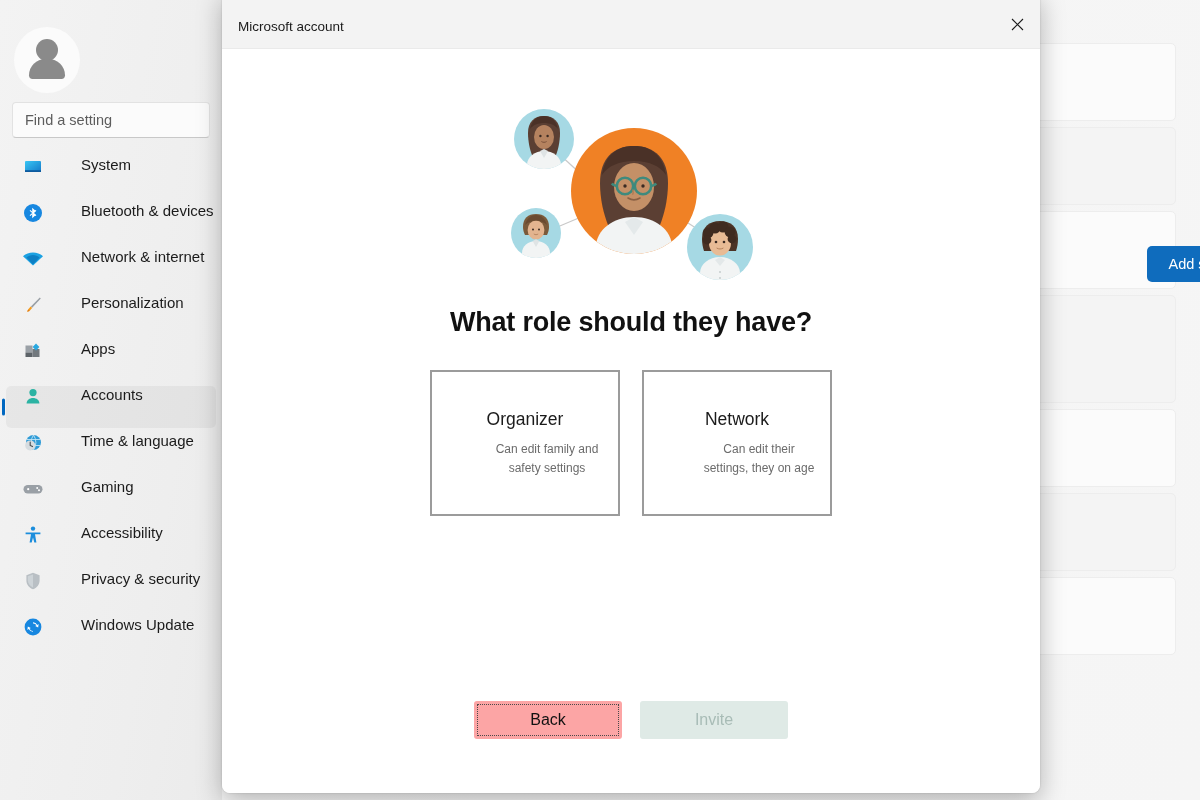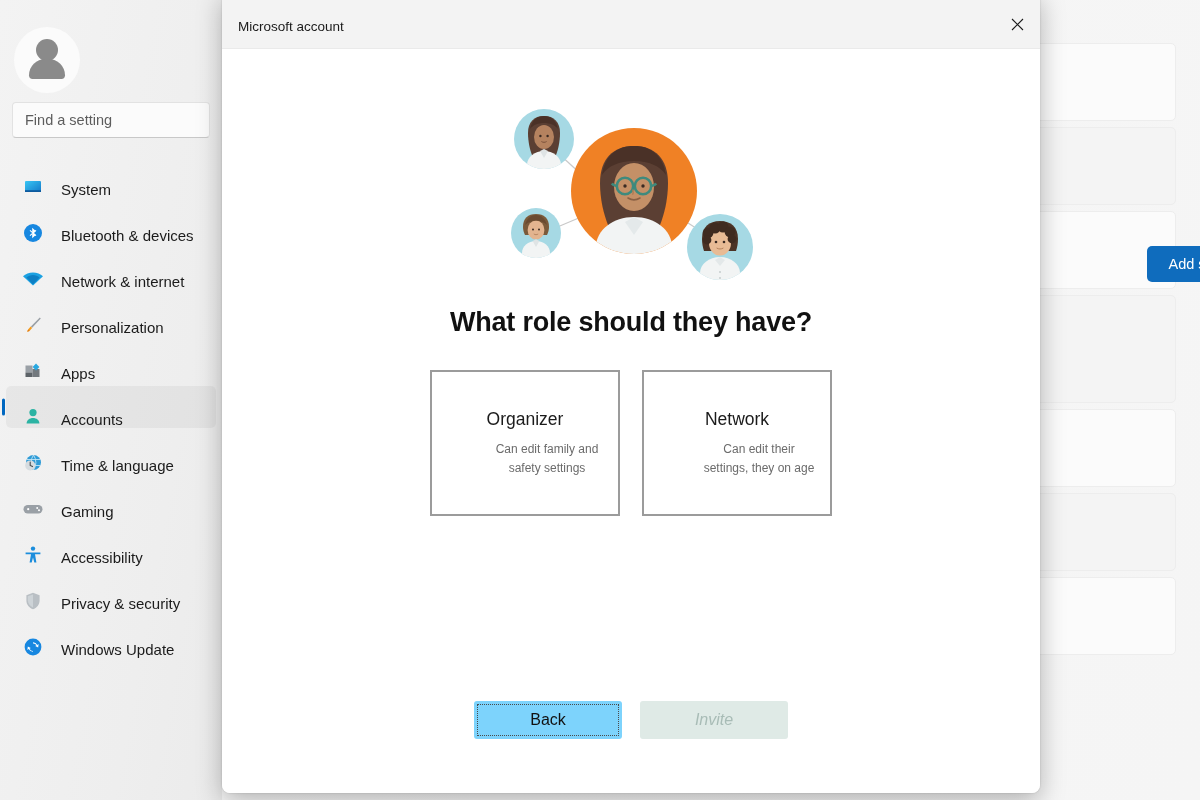--- a/index.html
+++ b/index.html
@@ -60,25 +60,26 @@
     display: flex; align-items: center;
     padding: 0 12px;
     font-size: 14.5px;
     color: #5d5d5d;
   }
   #nav-list { margin-top: 18px; }
   .nav-item {
     height: 42px;
     margin: 4px 6px;
     border-radius: 5px;
-    display: flex; align-items: flex-end;
+    display: flex; align-items: flex-start;
     padding-left: 16px;
     position: relative;
     font-size: 15px;
     color: #1b1b1b;
+    gap: 20px;
   }
   .nav-item.selected {
     background: rgba(0,0,0,0.045);
   }
   .nav-item.selected .sel-bar {
     position: absolute; left: -4px; top: 50%;
     transform: translateY(-50%);
     width: 3px; height: 17px;
     background: #0067c0; border-radius: 2px;
   }
@@ -224,34 +225,33 @@
     justify-content: center;
     gap: 18px;
   }
   .dlg-btn {
     width: 148px; height: 38px;
     border-radius: 3px;
     display: flex; align-items: center; justify-content: center;
     font-size: 16px;
   }
   #back-button {
-    background: #7dd3fc;
+    background: #fca5a5;
     color: #111111;
     position: relative;
   }
   #back-button::after {
     content: "";
     position: absolute;
     inset: 3px;
     border: 1px dotted #4a4a4a;
   }
   #invite-button {
     background: #dfeae6;
     color: #a8bcb6;
-    font-style: italic;
   }
 </style>
 </head>
 <body>
 
 <div id="settings-app">
 
   <div id="sidebar">
 
     <div id="account-block">

